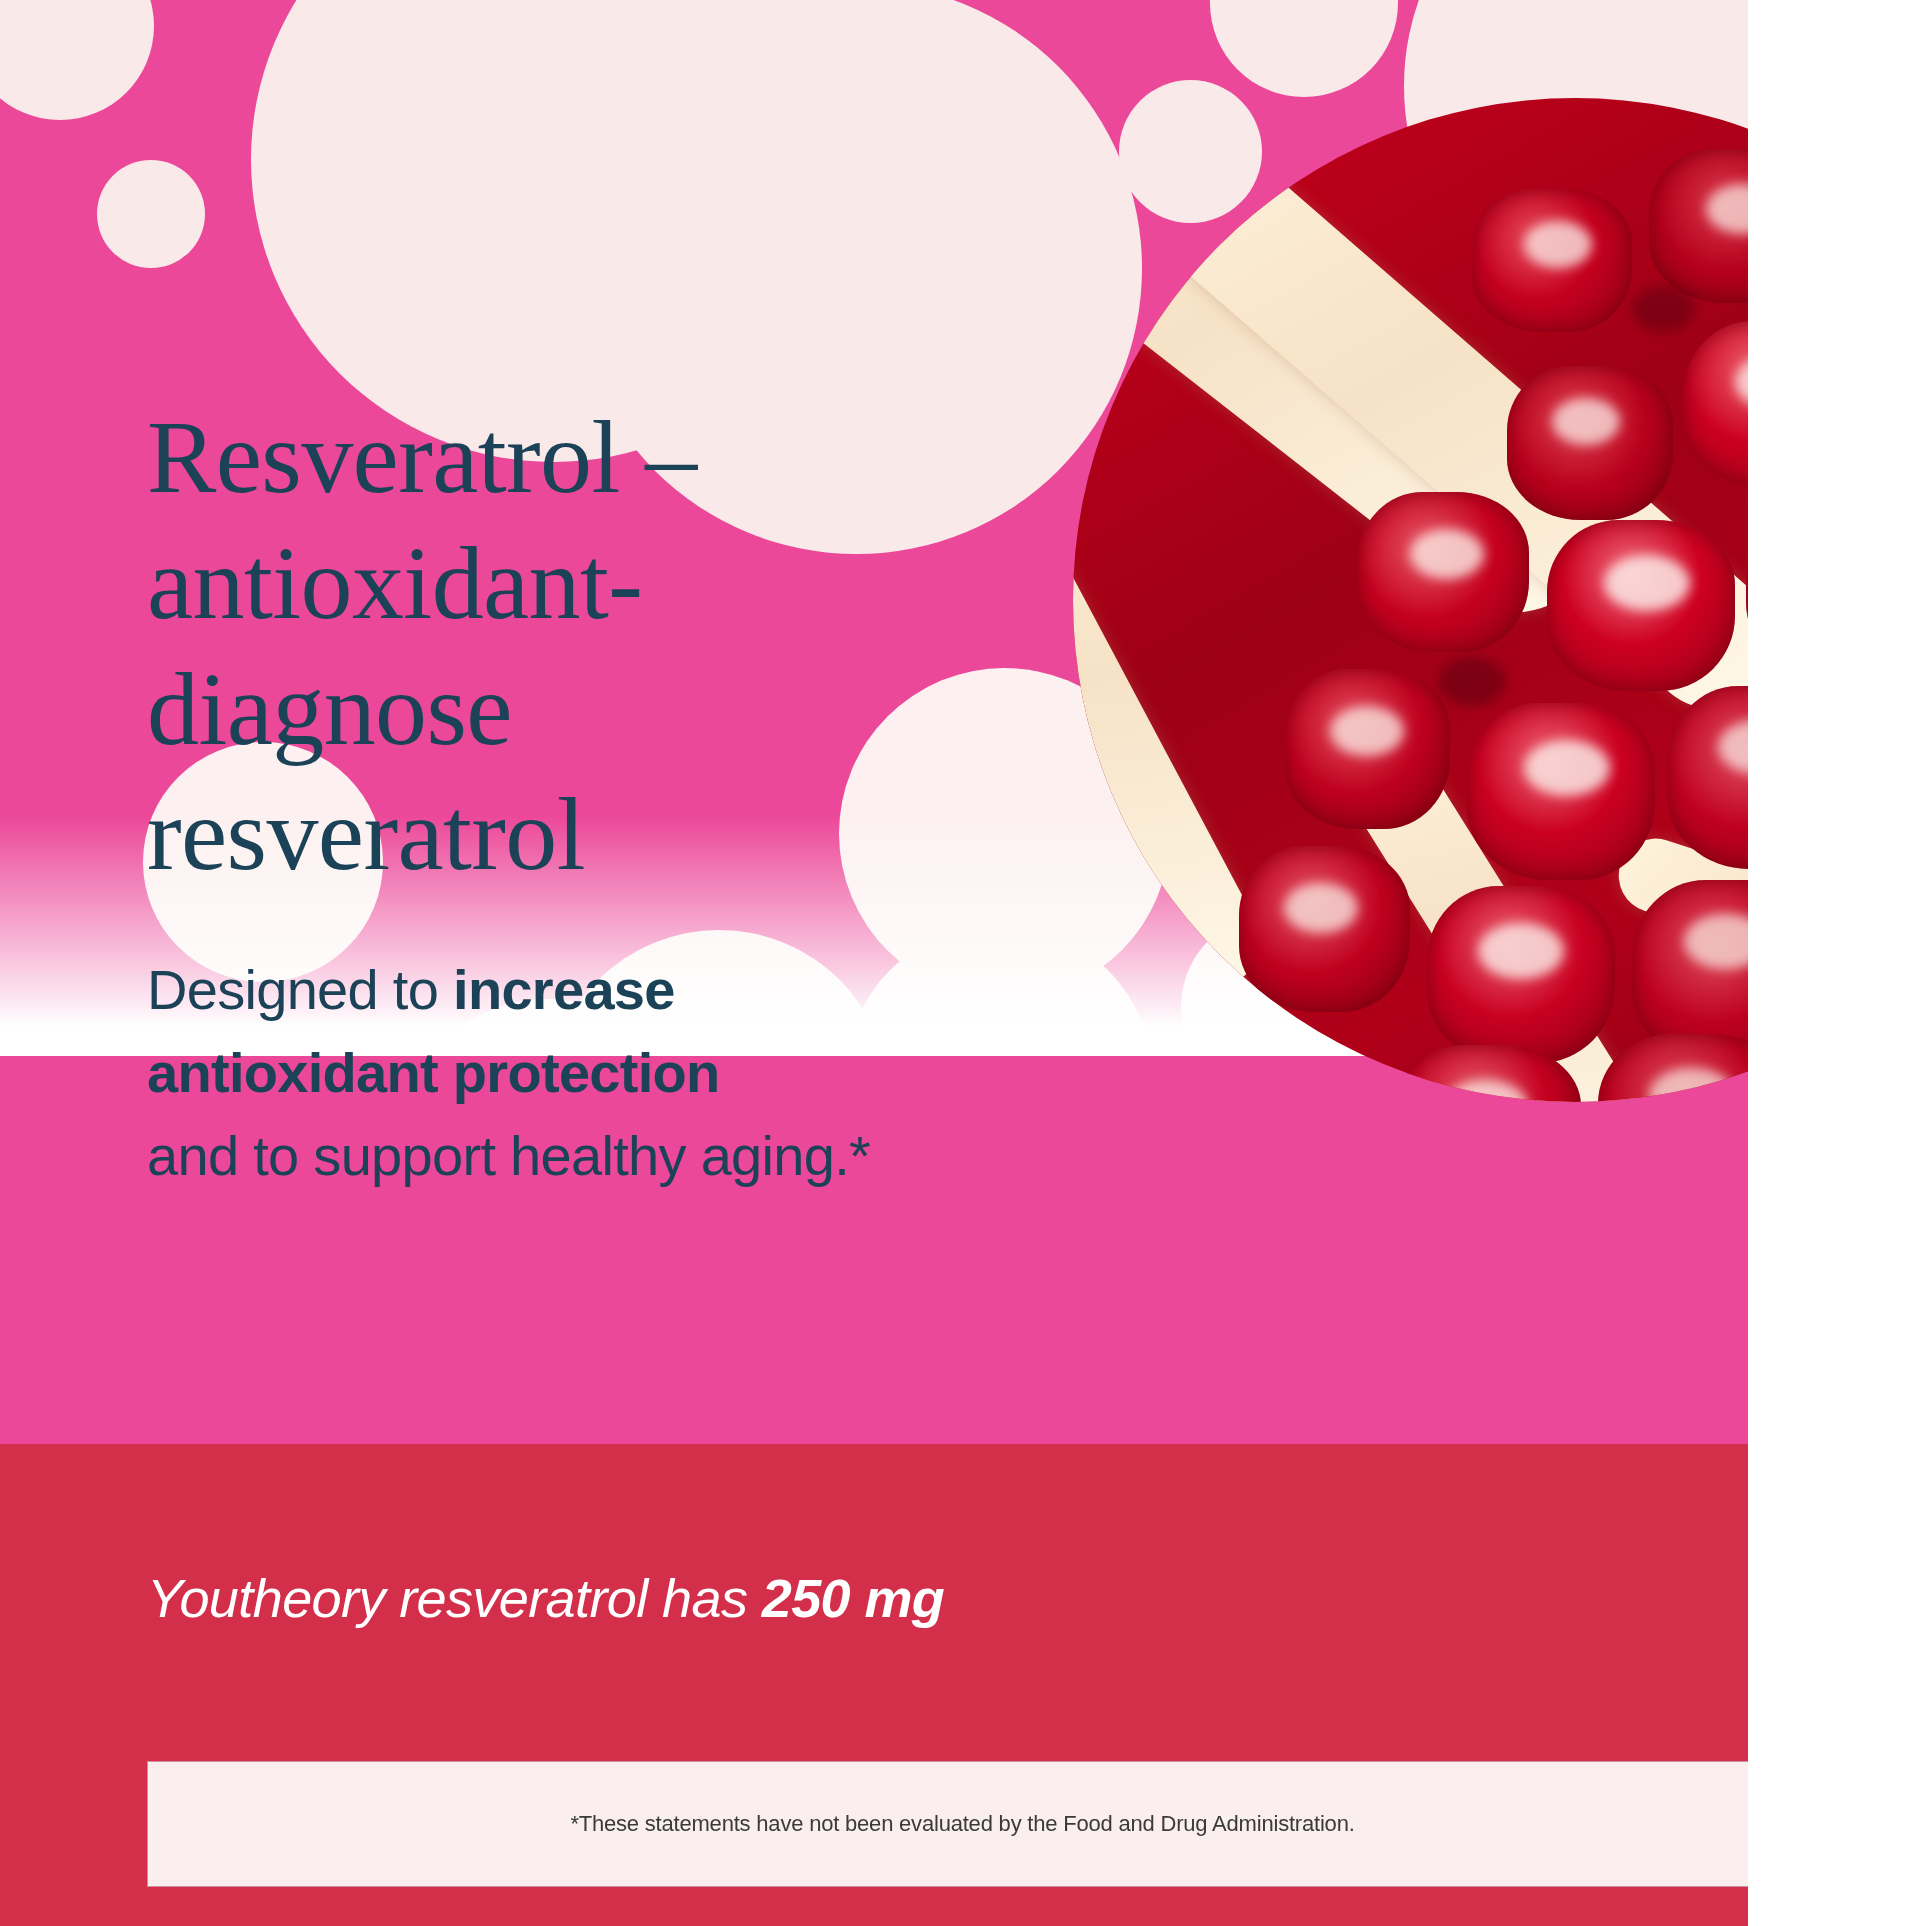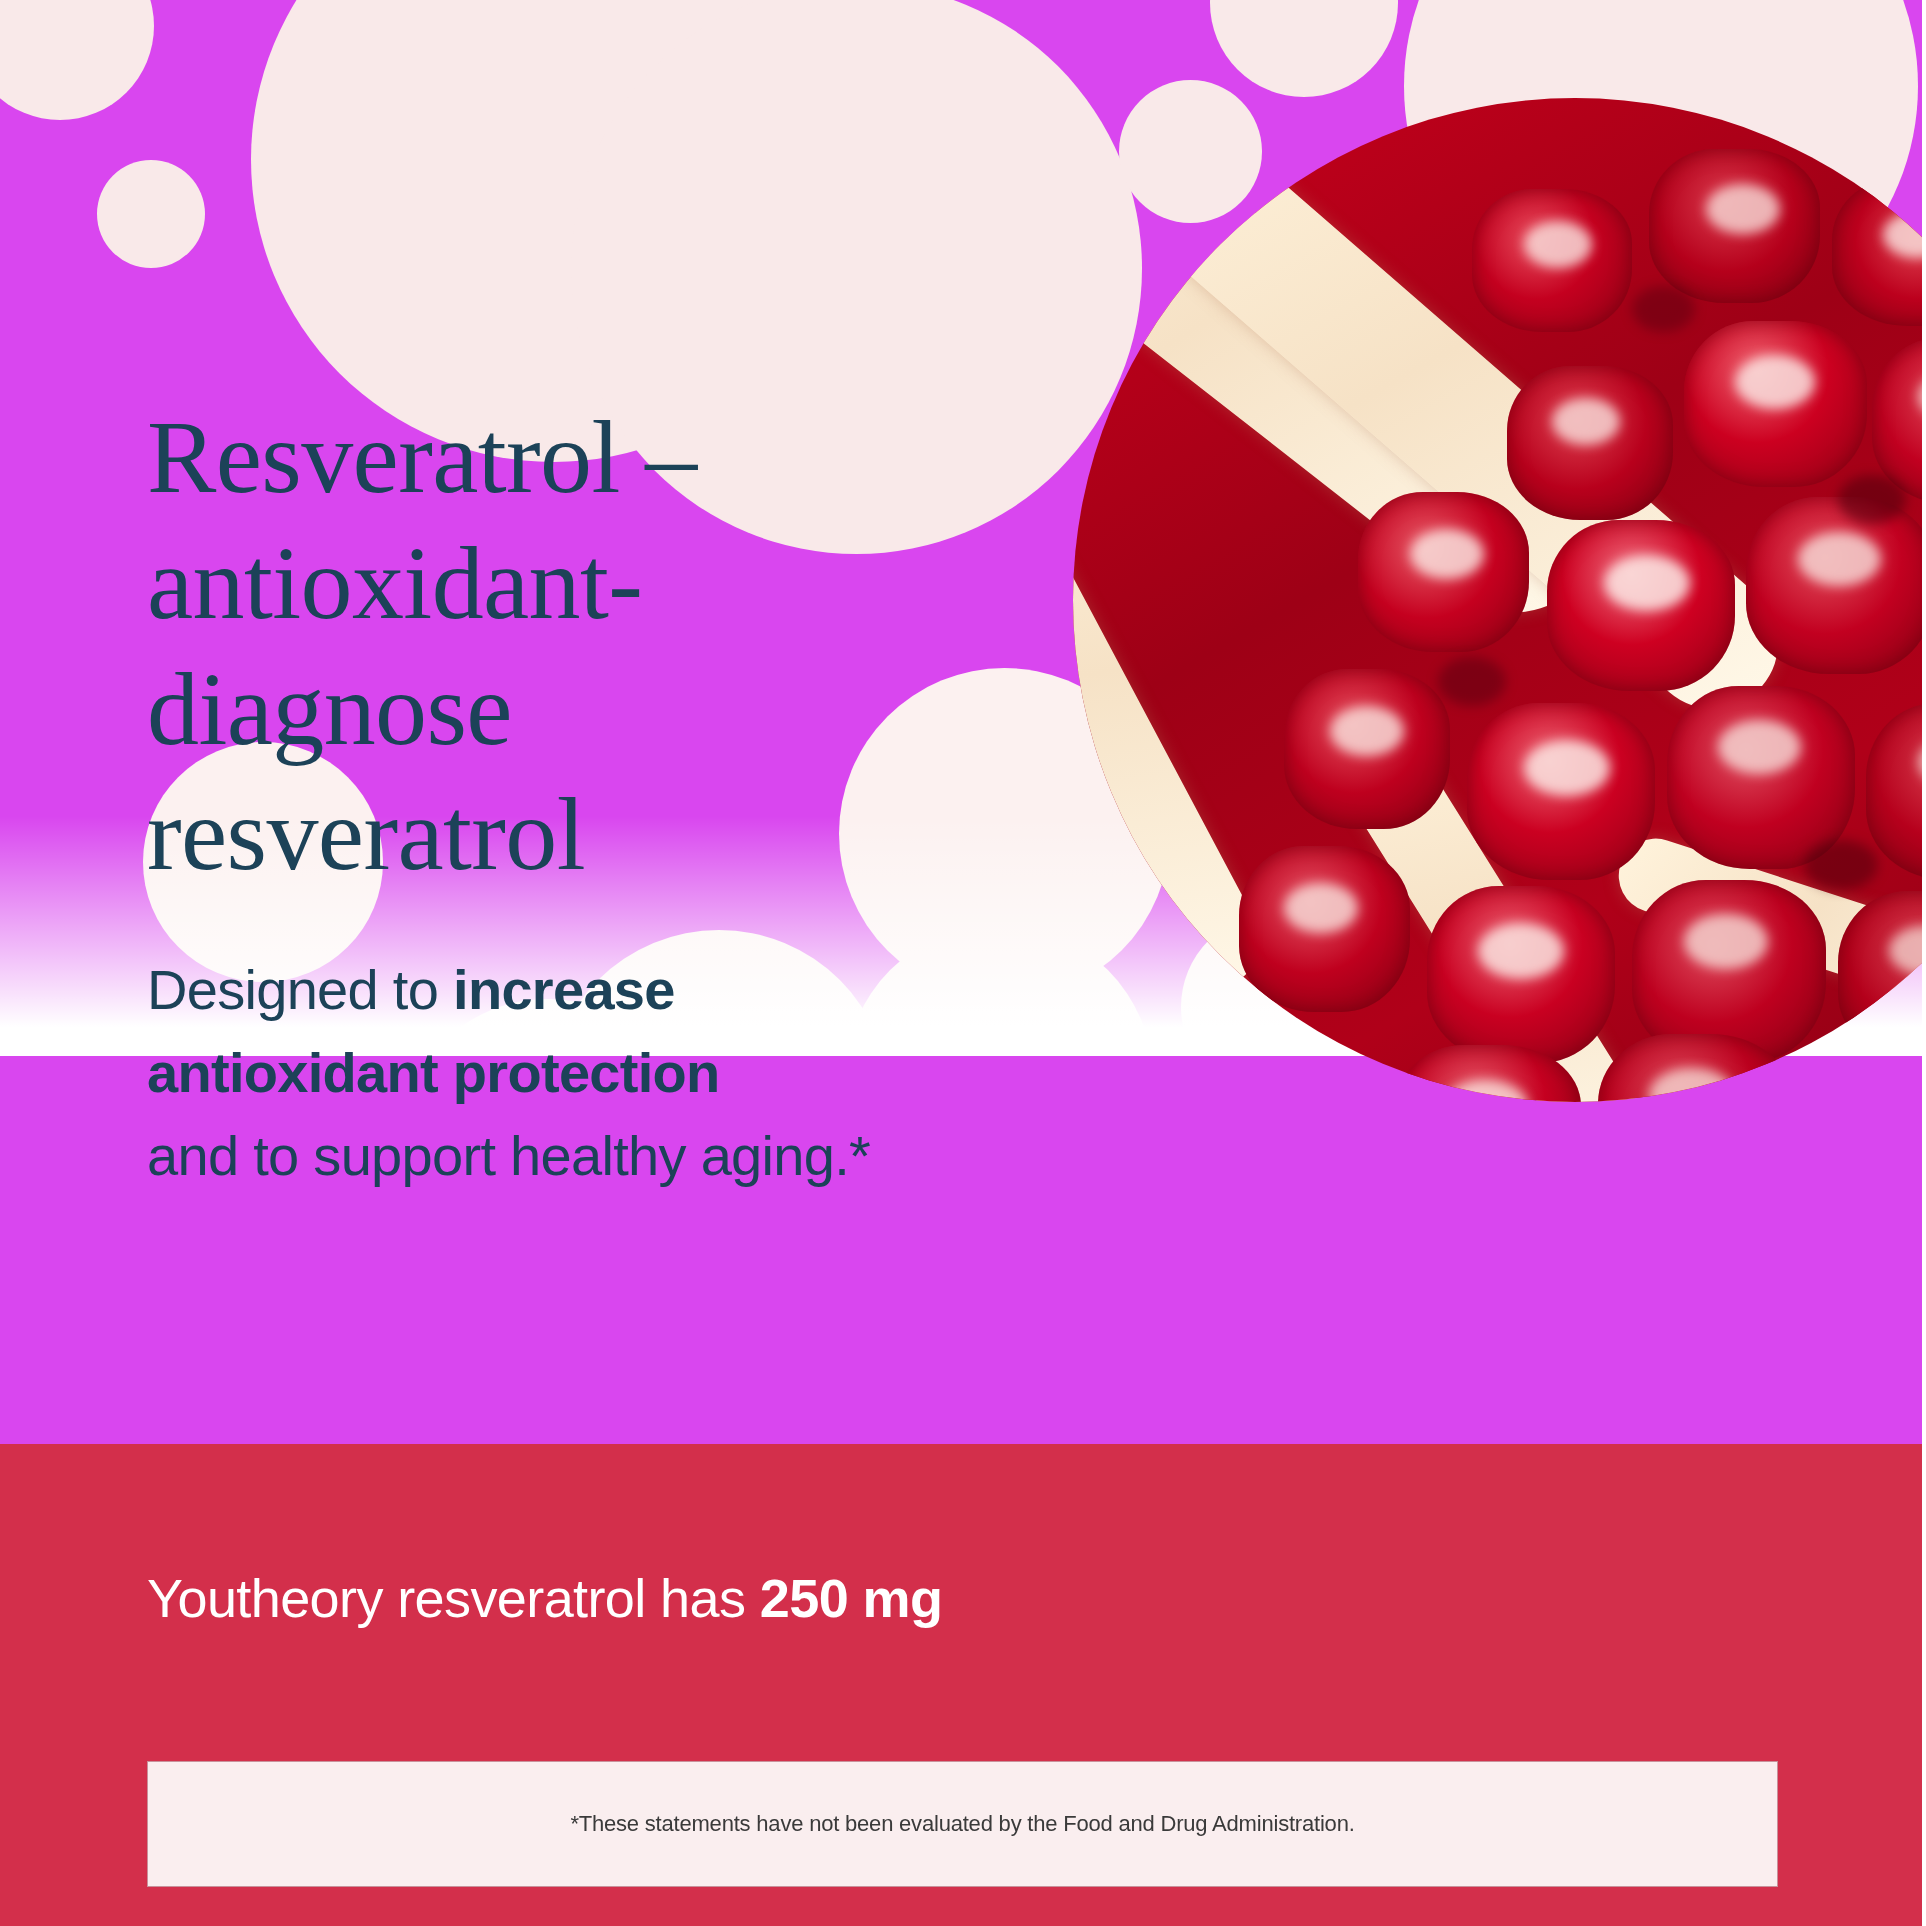--- a/index.html
+++ b/index.html
@@ -4,23 +4,23 @@
 <style>
   * { margin:0; padding:0; box-sizing:border-box; }
   html, body { width:1926px; height:1926px; overflow:hidden; }
   body {
     font-family:"Liberation Sans", sans-serif;
     background:#ffffff;
   }
 
   #poster {
     position:relative;
-    width:1922px;
+    width:1748px;
     height:1926px;
-    background:#d946ef;
+    background:#ec4899;
     overflow:hidden;
   }
 
   
   #bubble-layer {
     position:absolute;
     left:0; top:0;
     width:1926px; height:1056px;
     overflow:hidden;
     pointer-events:none;
@@ -99,20 +99,21 @@
   }
   #band-copy {
     position:absolute;
     left:147px; top:1560px;
     width:936px;
     z-index:6;
     color:#FFFFFF;
     font-size:54px;
     line-height:1.43;
     letter-spacing:-0.6px;
+    font-style:italic;
   }
   #band-copy b { font-weight:700; }
 
   
   #disclaimer {
     position:absolute;
     left:147px; top:1761px;
     width:1631px; height:126px;
     background:#FAEEEF;
     border:1.7px solid #C8919B;

